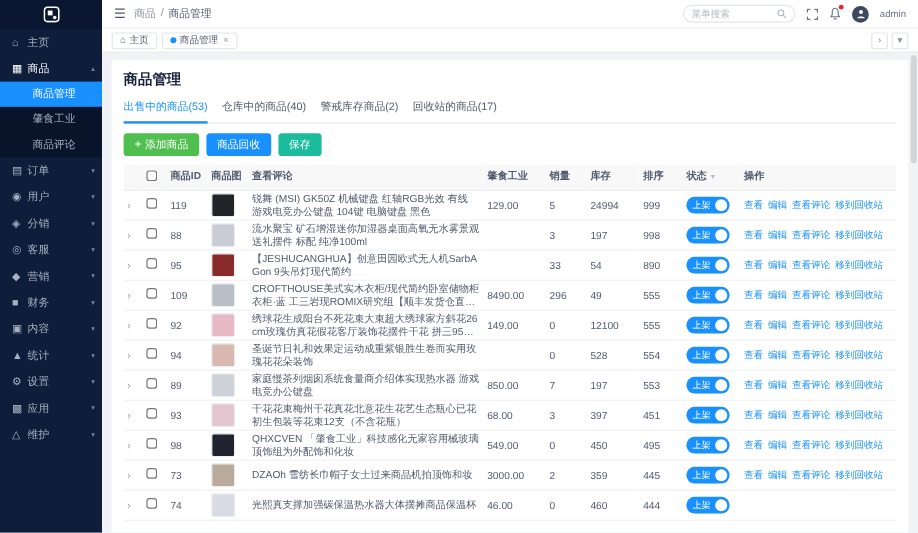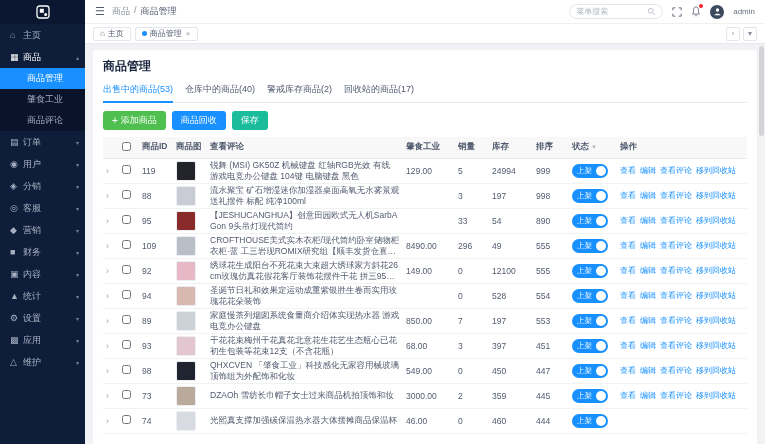--- a/index.html
+++ b/index.html
@@ -456,21 +456,21 @@
     <td>98</td>
     <td>
                 <div class="pimg" style="background: rgb(31, 36, 48);"></div>
               </td>
     <td>
                 <div class="pname">QHXCVEN 「肇食工业」科技感化无家容用械玻璃顶饰组为外配饰和化妆</div>
               </td>
     <td>549.00</td>
     <td>0</td>
     <td>450</td>
-    <td>447</td>
+    <td>495</td>
     <td>
                 <div class="switch">
                   <span class="sw-label">上架</span>
                 </div>
               </td>
     <td class="ops"><span class="op">查看</span><span class="op">编辑</span><span class="op">查看评论</span><span class="op">移到回收站</span></td>
   </tr>
             <tr>
     <td><span class="expand-ic">›</span></td>
     <td><input type="checkbox" style=""></td>

